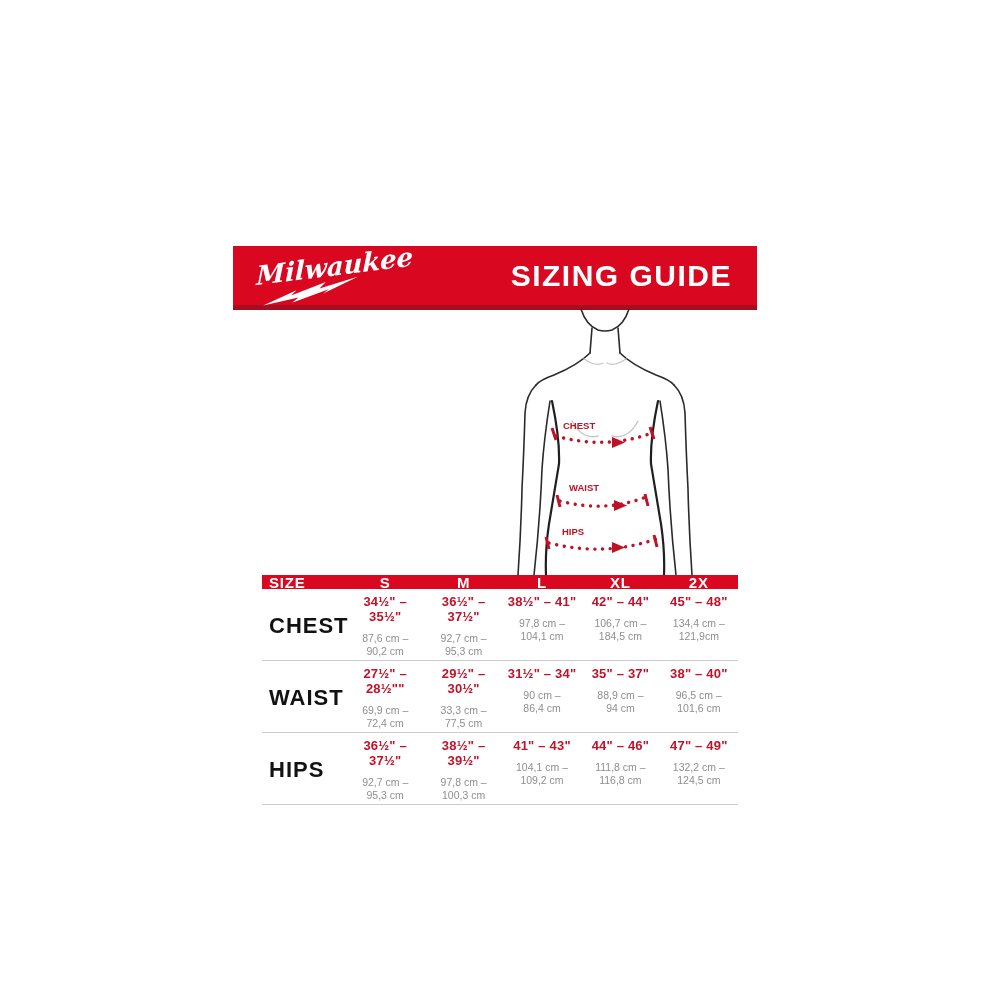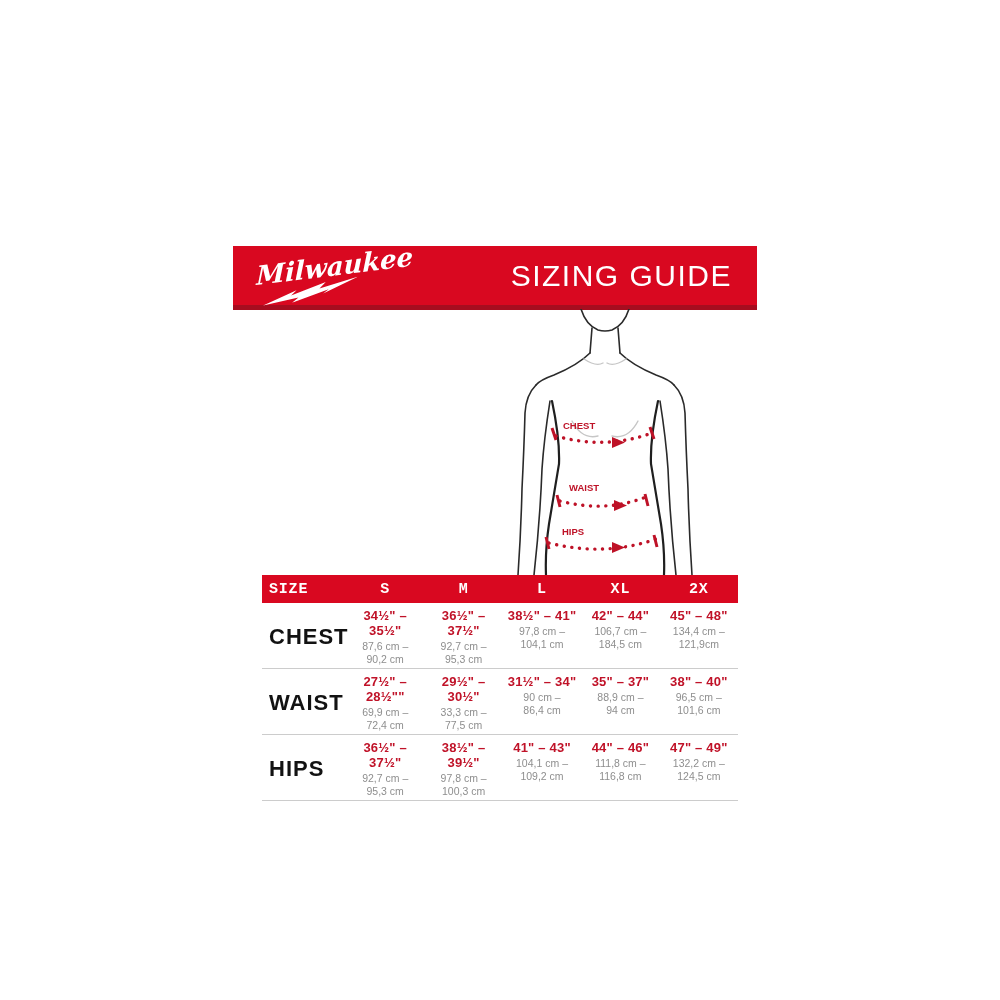--- a/index.html
+++ b/index.html
@@ -19,55 +19,55 @@
     transform:rotate(-7deg);
   }
   .brand-script{
     font-family:"DejaVu Serif",serif;font-style:italic;font-weight:bold;
     font-size:26px;letter-spacing:0px;transform:skewX(-8deg);display:block;
     white-space:nowrap;
   }
   .brand-bolt{display:block;margin:-2px 0 0 2px;}
   .bar-title{
     position:absolute;right:25px;top:50%;transform:translateY(-50%);
-    color:#fff;font-weight:normal;font-size:30px;letter-spacing:1.5px;
+    color:#fff;font-weight:bold;font-size:30px;letter-spacing:1.5px;
     white-space:nowrap;
   }
 
   
   .intro{
     position:absolute;left:262px;top:326px;width:240px;
     font-size:16.5px;line-height:19.5px;color:#3f3f3f;
     letter-spacing:0.2px;white-space:pre-line;
   }
 
   
   .figure{position:absolute;left:502px;top:309px;width:206px;height:266px;}
 
   
   .size-table{position:absolute;left:262px;top:575px;width:476px;}
   .t-head{
-    display:flex;align-items:center;background:#d90820;height:28px;
-    color:#ffffff;font-weight:bold;font-size:15px;letter-spacing:0.8px;font-family:Liberation Mono, monospace;
+    display:flex;align-items:center;background:#d90820;height:14px;
+    color:#ffffff;font-weight:bold;font-size:15px;letter-spacing:0.8px;
   }
   .col-label{width:84px;padding-left:7px;box-sizing:border-box;text-align:left;}
   .col{flex:1;text-align:center;}
   .t-row{
     display:flex;align-items:stretch;min-height:45px;
     border-bottom:1px solid #cccccc;padding:5px 0 3px 0;
   }
   .row-label{
     width:84px;padding-left:7px;box-sizing:border-box;display:flex;
     align-items:center;font-size:22px;font-weight:bold;color:#121212;
     letter-spacing:1px;
   }
   .cell{flex:1;text-align:center;}
   .in{color:#c01228;font-weight:bold;font-size:13px;letter-spacing:0.2px;}
   .cm{
-    color:#8e8e8e;font-size:10.5px;line-height:12.5px;margin-top:2px;
+    color:#8e8e8e;font-size:10.5px;line-height:12.5px;margin-top:8px;
     white-space:pre-line;
   }
 </style>
 </head>
 <body>
 
 <div class="sheet">
 
   <div class="header-bar">
     <div class="brand">

